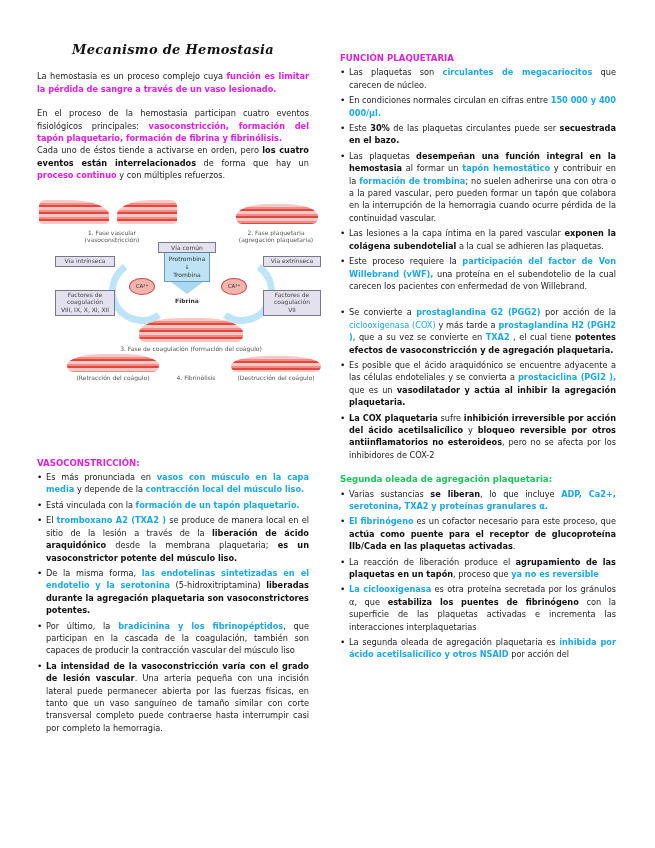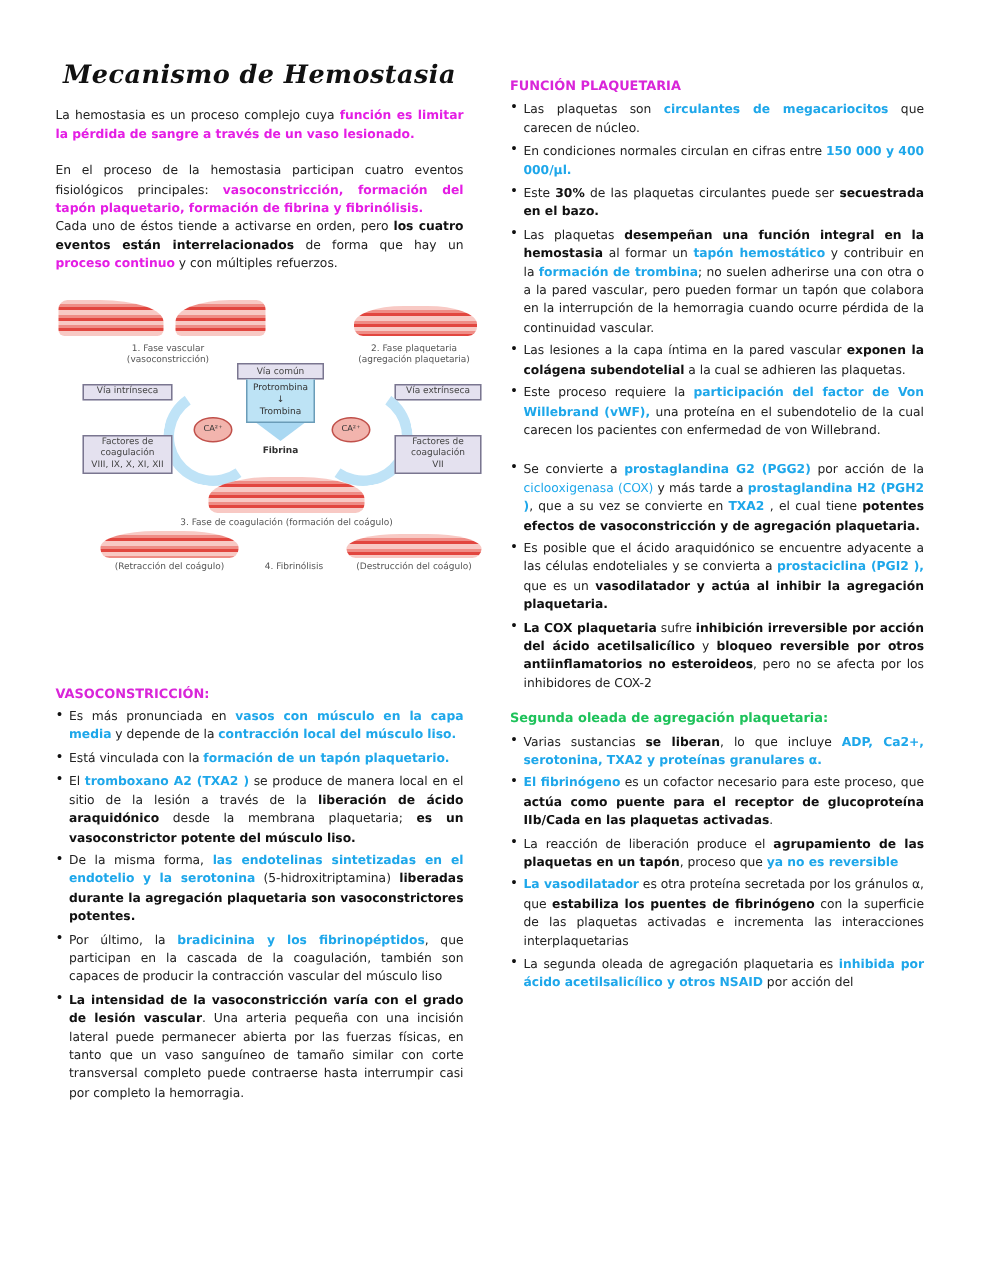--- a/index.html
+++ b/index.html
@@ -1,20 +1,20 @@
 <!DOCTYPE html>
 <html><head>
 <meta charset="utf-8">
 <style>
   html, body { margin:0; padding:0; background:#ffffff; }
   body { width:655px; height:848px; position:relative; overflow:hidden;
          font-family:"DejaVu Sans", sans-serif; color:#222; font-size:8.2px; line-height:12.4px; }
   .col-left { position:absolute; left:37px; top:44px; width:272px; }
   .col-right { position:absolute; left:340px; top:52px; width:276px; }
-  .title { text-align:center; font-weight:bold; font-size:17px; letter-spacing:0.3px; margin:0 0 14px 0; color:#111; font-family:"DejaVu Serif", serif; font-style:italic; }
+  .title { text-align:center; font-weight:bold; font-size:13px; letter-spacing:0.3px; margin:0 0 14px 0; color:#111; font-family:"DejaVu Serif", serif; font-style:italic; }
   p { margin:0; text-align:justify; }
   .mag { color:#e41de4; font-weight:bold; }
   .blu { color:#1ea7ea; font-weight:bold; }
   .blu-n { color:#1ea7ea; }
   .b { font-weight:bold; color:#111; }
   .gap { height:12px; }
   .h-mag { color:#d925d9; font-weight:bold; font-size:8.6px; margin:0 0 2px 0; }
   .h-grn { color:#1dc25a; font-weight:bold; font-size:8.6px; margin:0 0 2px 0; text-align:justify; }
   ul { list-style:none; margin:0; padding:0; }
   li { position:relative; padding-left:9px; margin-bottom:3px; text-align:justify; }
@@ -137,17 +137,17 @@
       <li><span class="b">La COX plaquetaria</span><span> sufre </span><span class="b">inhibición irreversible por acción del ácido acetilsalicílico</span><span> y </span><span class="b">bloqueo reversible por otros antiinflamatorios no esteroideos</span><span>, pero no se afecta por los inhibidores de COX-2</span></li>
     </ul>
   </div>
 
   <div style="margin-top:12px;">
     <div class="h-grn">Segunda oleada de agregación plaquetaria:</div>
     <ul>
       <li><span>Varias sustancias </span><span class="b">se liberan</span><span>, lo que incluye </span><span class="blu">ADP, Ca2+, serotonina, TXA2 y proteínas granulares α.</span></li>
       <li><span class="blu">El fibrinógeno</span><span> es un cofactor necesario para este proceso, que </span><span class="b">actúa como puente para el receptor de glucoproteína IIb/Cada en las plaquetas activadas</span><span>.</span></li>
       <li><span>La reacción de liberación produce el </span><span class="b">agrupamiento de las plaquetas en un tapón</span><span>, proceso que </span><span class="blu">ya no es reversible</span></li>
-      <li><span class="blu">La vasodilatador</span><span> es otra proteína secretada por los gránulos α, que </span><span class="b">estabiliza los puentes de fibrinógeno</span><span> con la superficie de las plaquetas activadas e incrementa las interacciones interplaquetarias</span></li>
+      <li><span class="blu">La ciclooxigenasa</span><span> es otra proteína secretada por los gránulos α, que </span><span class="b">estabiliza los puentes de fibrinógeno</span><span> con la superficie de las plaquetas activadas e incrementa las interacciones interplaquetarias</span></li>
       <li><span>La segunda oleada de agregación plaquetaria es </span><span class="blu">inhibida por ácido acetilsalicílico y otros NSAID</span><span> por acción del</span></li>
     </ul>
   </div>
 </div>
 
 </body></html>

